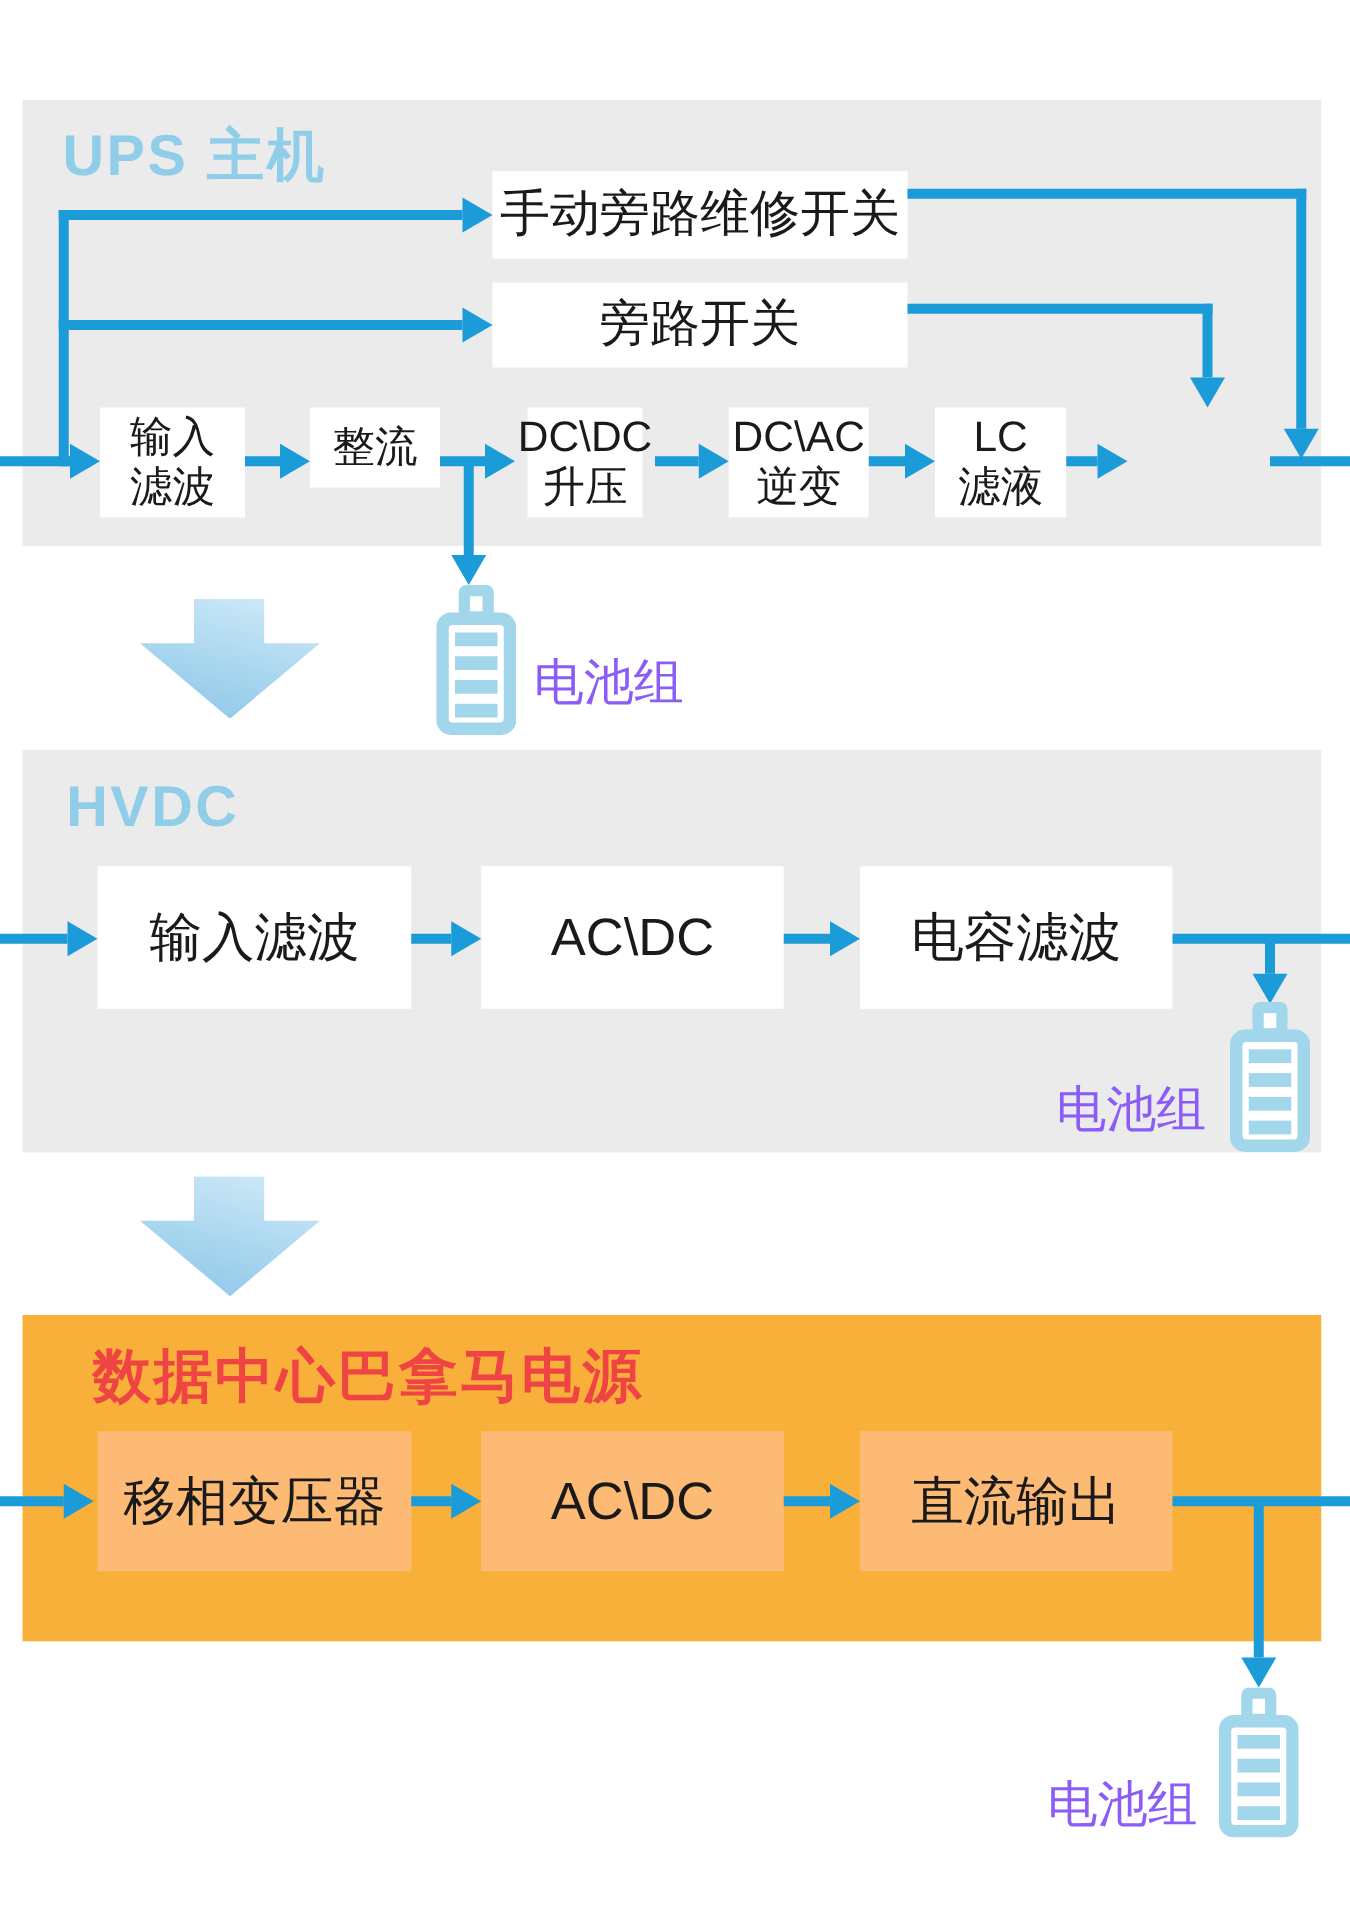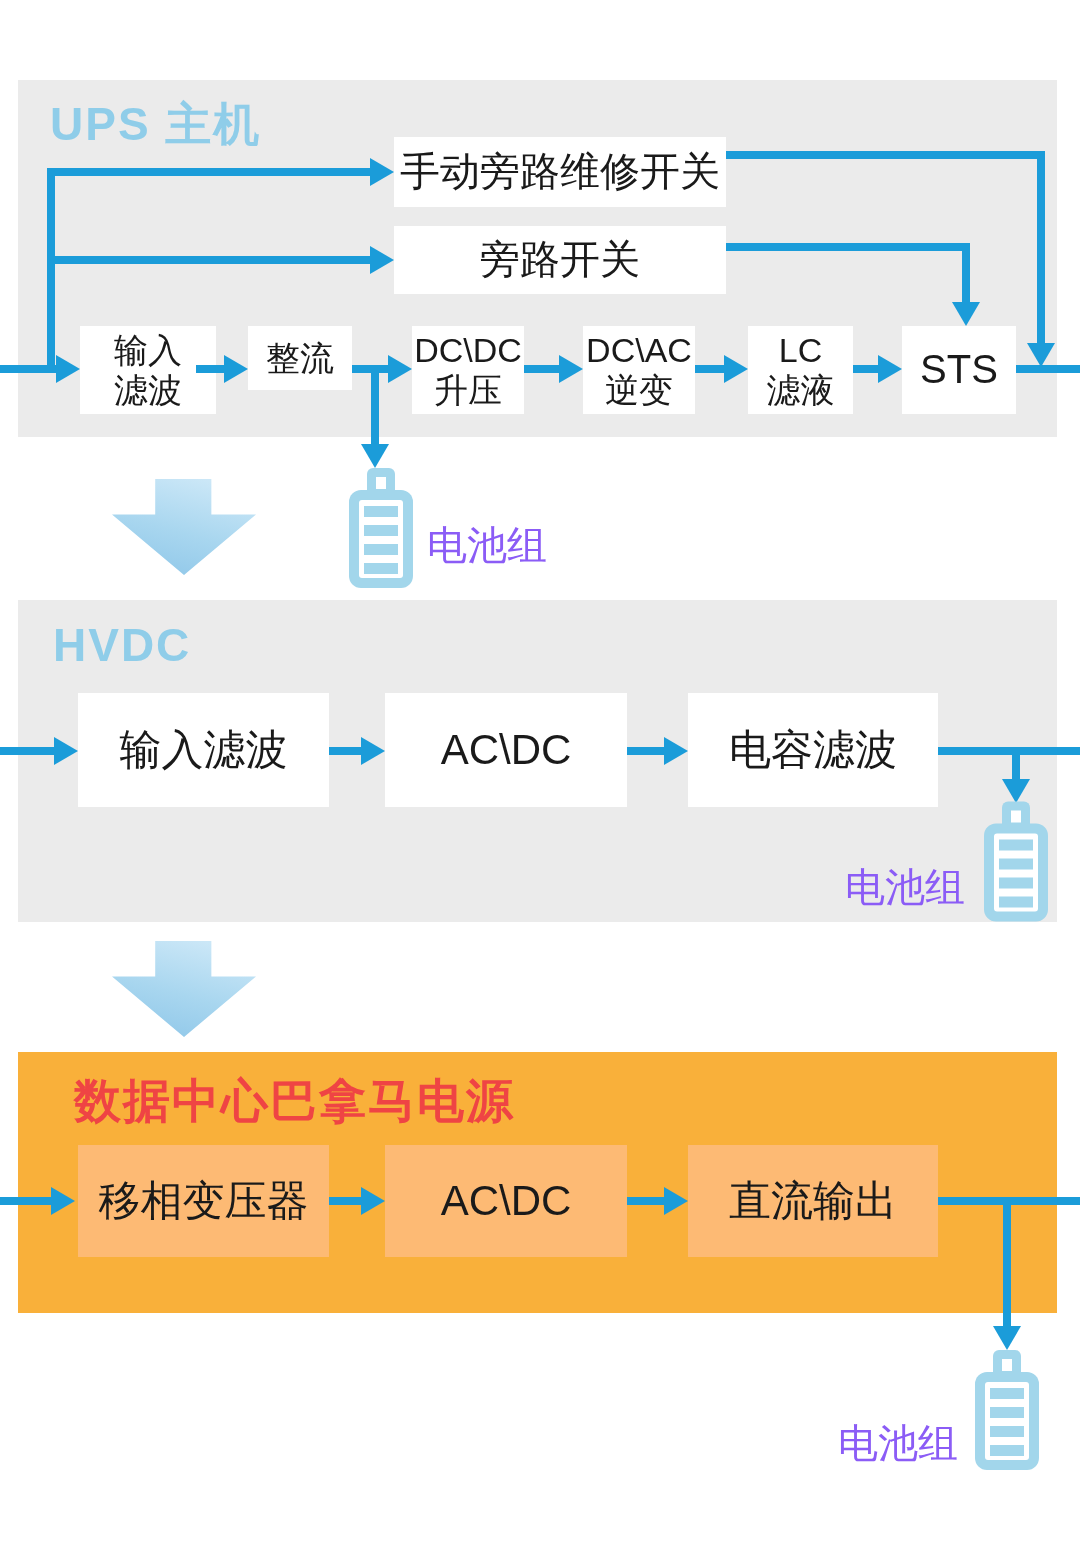--- a/index.html
+++ b/index.html
@@ -32,41 +32,38 @@
   <div class="panel" style="left:18px;top:80px;width:1039px;height:357px"></div>
   <div class="sec-title" style="left:50px;top:94px">UPS 主机</div>
 
   <div class="box f40" style="left:394px;top:137px;width:332px;height:70px">
     <span>手动旁路维修开关</span>
   </div>
   <div class="box f40" style="left:394px;top:226px;width:332px;height:68px">
     <span>旁路开关</span>
   </div>
 
-  <div class="box f34" style="left:80px;top:326px;width:136px;height:88px">
+  <div class="box f34" style="left:80px;top:326px;width:116px;height:88px">
     <span>输入</span>
     <span>滤波</span>
   </div>
   <div class="box f34" style="left:248px;top:326px;width:104px;height:64px">
     <span>整流</span>
   </div>
-  <div class="box f34" style="left:412px;top:326px;width:112px;height:88px">
+  <div class="box f34" style="left:422px;top:326px;width:92px;height:88px">
     <span>DC\DC</span>
     <span>升压</span>
   </div>
   <div class="box f34" style="left:583px;top:326px;width:112px;height:88px">
     <span>DC\AC</span>
     <span>逆变</span>
   </div>
   <div class="box f34" style="left:748px;top:326px;width:105px;height:88px">
     <span>LC</span>
     <span>滤液</span>
-  </div>
-  <div class="box f40" style="left:902px;top:326px;width:114px;height:88px">
-    <span>STS</span>
   </div>
 
   <div class="hline" style="left:0;top:365px;width:56px"></div>
   <div class="tri-r" style="left:56px;top:355px"></div>
   <div class="vline" style="left:47px;top:168px;height:205px"></div>
   <div class="hline" style="left:47px;top:168px;width:323px"></div>
   <div class="tri-r" style="left:370px;top:158px"></div>
   <div class="hline" style="left:47px;top:256px;width:323px"></div>
   <div class="tri-r" style="left:370px;top:246px"></div>
 

